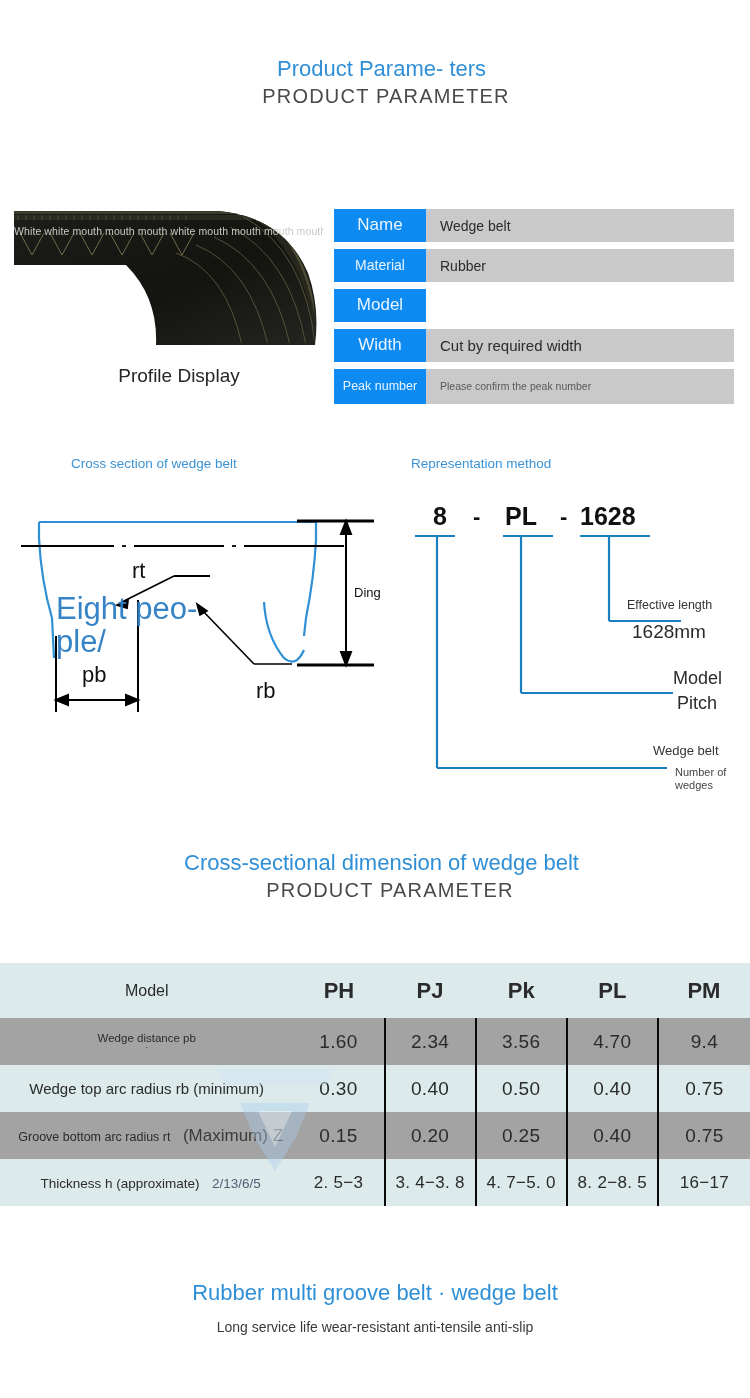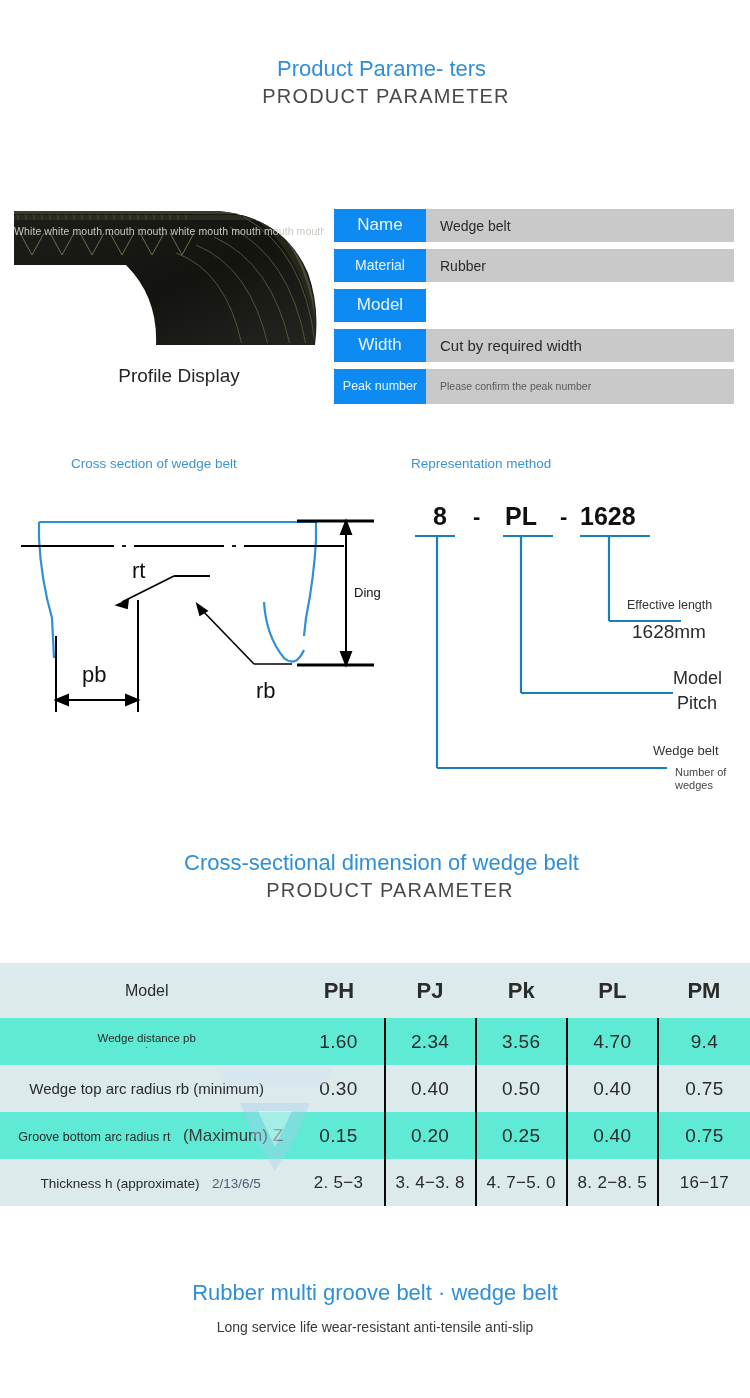--- a/index.html
+++ b/index.html
@@ -99,21 +99,21 @@
   table.dim col.c-d5 { width: 92px; }
   table.dim td {
     text-align: center; vertical-align: middle; color: #2b2b2b;
     border-left: 2.5px solid #0a0a0a;
     position: relative;
   }
   table.dim td.lbl { border-left: none; }
   table.dim td.first-data { border-left: none; }
   table.dim tr.hdr td { border-left: none; }
   table.dim tr.hdr { background: #dceaec; }
-  table.dim tr.odd { background: #5eead4; }
+  table.dim tr.odd { background: #a3a3a3; }
   table.dim tr.even { background: #dceaec; }
   tr.hdr td { height: 55px; }
   tr.body td { height: 47px; }
   .hdr-label { font-size: 16px; font-weight: 400; }
   .hdr-model { font-size: 22px; font-weight: bold; }
   .val { font-size: 19px; font-weight: 300; letter-spacing: .3px; margin-top: 20px; }
   .val.rng { font-size: 17px; }
   .lbl-txt { padding: 0 8px; display: block; }
   .lbl-1 { font-size: 11.5px; }
   .lbl-2 { font-size: 15px; }
@@ -291,20 +291,22 @@
         <polygon points="42,250 54,245 54,255"></polygon>
         <polygon points="124,250 112,245 112,255"></polygon>
       </g>
     </svg>
 
     <div style="position:absolute;left:118px;top:108px;font-size:22px;color:#111;">rt</div>
     <div style="position:absolute;left:242px;top:228px;font-size:22px;color:#111;">rb</div>
     <div style="position:absolute;left:68px;top:212px;font-size:22px;color:#111;">pb</div>
     <div style="position:absolute;left:340px;top:135px;font-size:13px;color:#111;">Ding</div>
 
+    <div class="watermark-big" style="left:42px; top:142px;">Eight peo-
+ple/</div>
   </div>
 
   <div id="diagram-right">
     <div class="dg-label" style="left:6px; top:6px; width:150px;">Representation method</div>
 
     <div style="position:absolute;left:0;top:52px;width:345px;height:36px;">
       <span style="position:absolute;left:28px;top:0;font-size:25px;font-weight:bold;color:#111;">8</span>
       <span style="position:absolute;left:68px;top:2px;font-size:22px;font-weight:bold;color:#111;">-</span>
       <span style="position:absolute;left:100px;top:0;font-size:25px;font-weight:bold;color:#111;">PL</span>
       <span style="position:absolute;left:155px;top:2px;font-size:22px;font-weight:bold;color:#111;">-</span>

